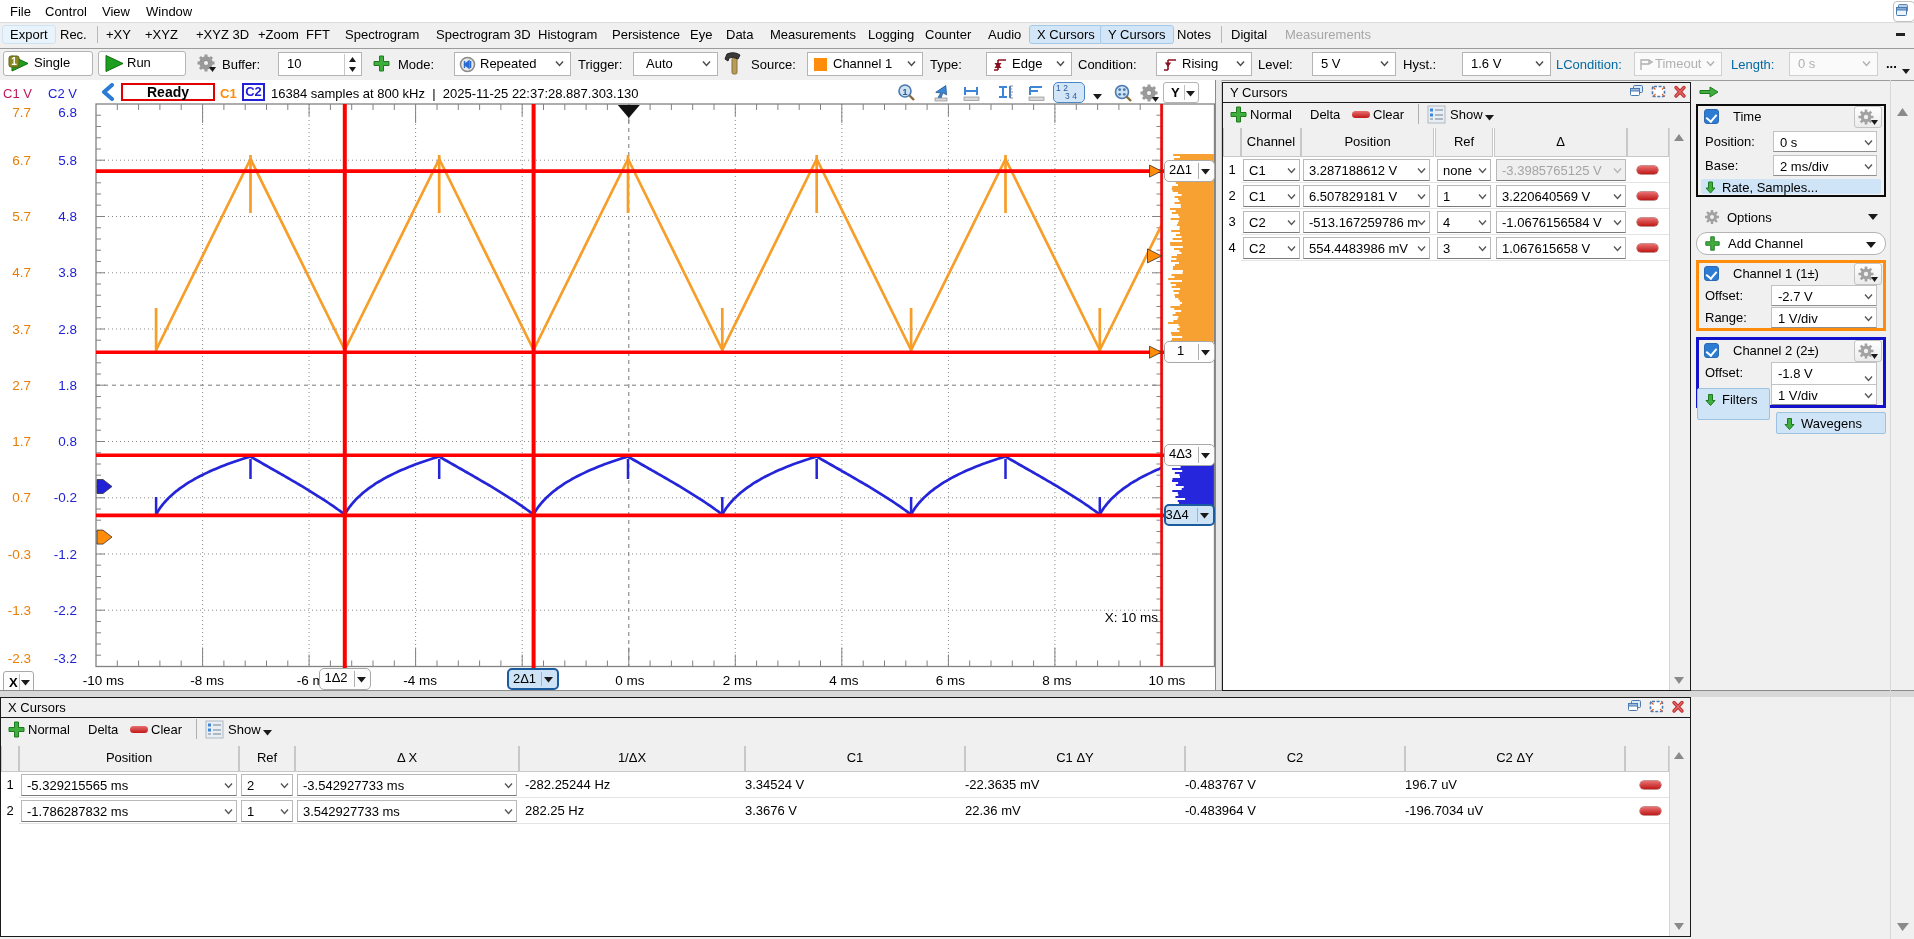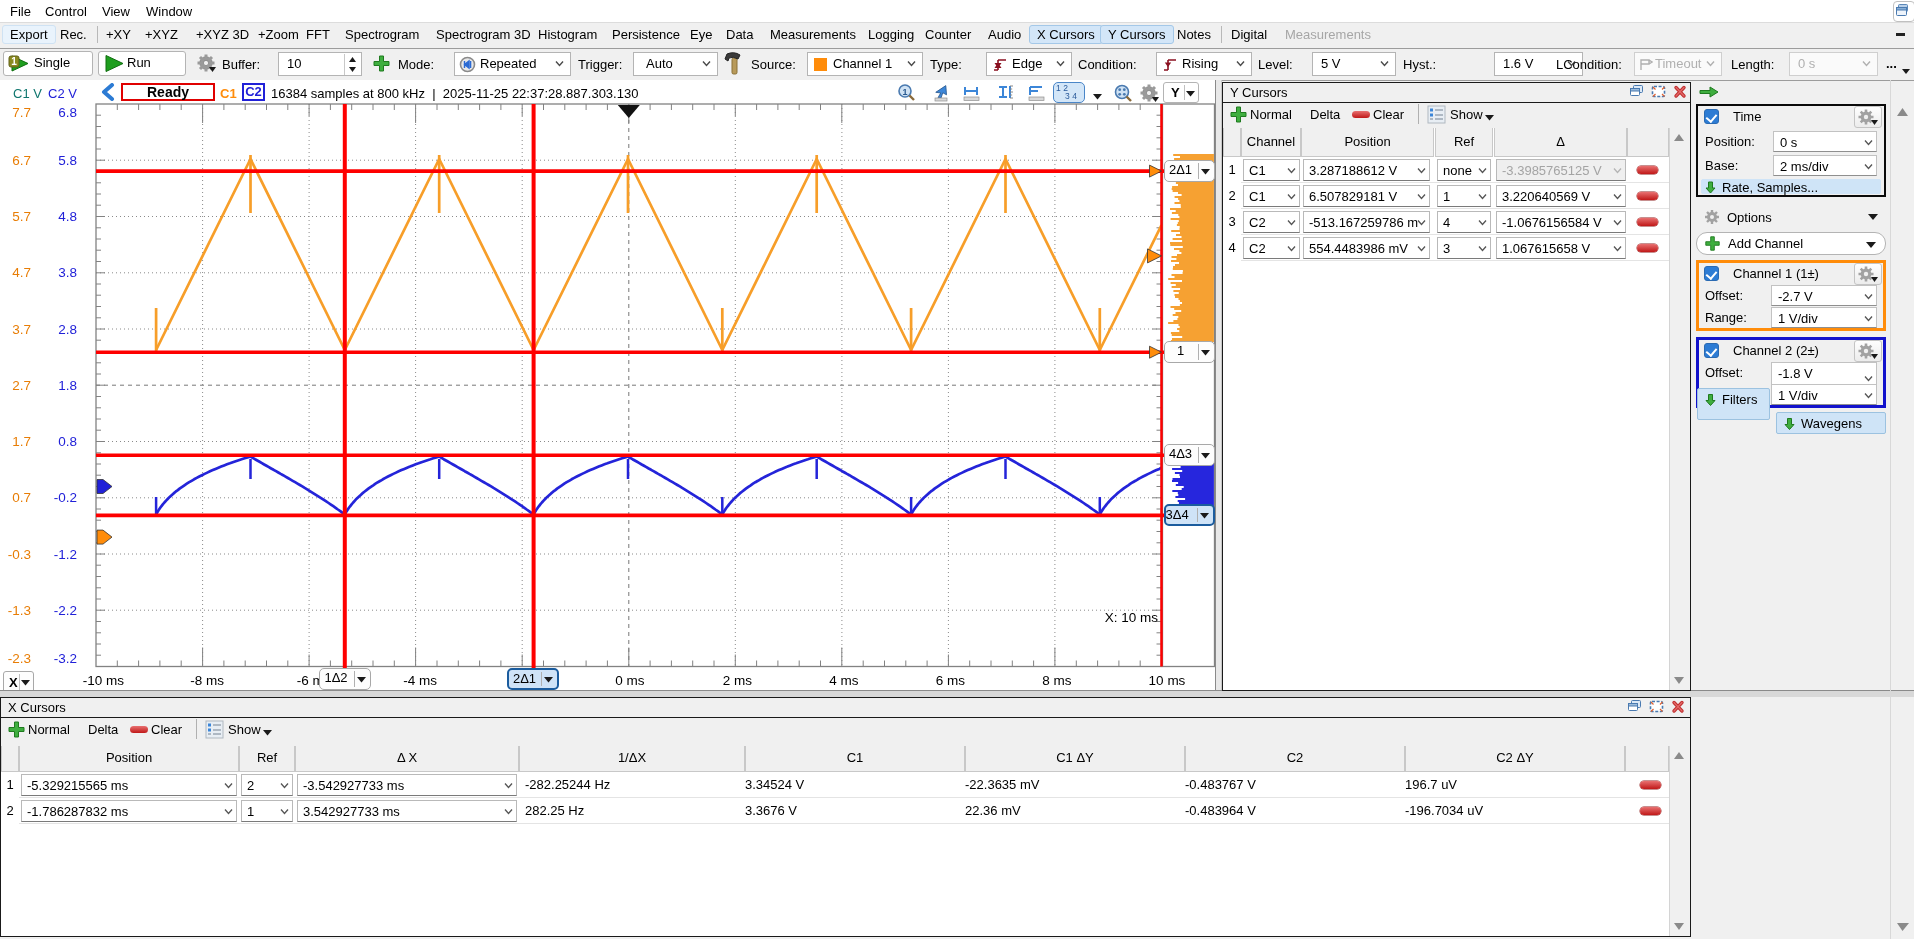--- a/index.html
+++ b/index.html
@@ -8,21 +8,21 @@
 .r1{height:22px;background:#fff;border-bottom:1px solid #dcdcdc;width:1914px;top:0;left:0;}
 .r2{top:23px;height:24px;background:#f0f0f0;width:1914px;left:0;}
 .tab{position:absolute;top:2px;height:19px;line-height:19px;padding:0 7px;border-radius:3px;white-space:nowrap;}
 .tabhl{background:#d3e6f8;border:1px solid #a4c8e8;height:17px;line-height:17px;}
 .sep{position:absolute;top:3px;height:17px;width:1px;background:#b8b8b8;}
 .r3{top:48px;height:31px;background:#f0f0f0;border-top:1px solid #9c9c9c;border-bottom:1px solid #9c9c9c;width:1914px;left:0;}
 .btn{position:absolute;background:#fff;border:1px solid #b4b4b4;border-radius:3px;box-sizing:border-box;}
 .cmb{position:absolute;background:#fff;border:1px solid #b4b4b4;box-sizing:border-box;}
 .chev{position:absolute;right:6px;top:50%;margin-top:-5px;width:9px;height:9px;}
 .lbl{position:absolute;white-space:nowrap;}
-.glbl{position:absolute;white-space:nowrap;color:#000000;}
+.glbl{position:absolute;white-space:nowrap;color:#0369a1;}
 .win{position:absolute;border:1px solid #1a1a1a;box-sizing:border-box;background:#f0f0f0;}
 .ttl{height:19px;line-height:19px;padding-left:7px;border-bottom:1px solid #1a1a1a;background:#f0f0f0;font-size:13px;}
 .thead{position:absolute;background:#f0f0f0;box-sizing:border-box;border:1px solid #c8c8c8;border-top:none;text-align:center;}
 .dash{position:absolute;width:21px;height:8px;border-radius:4px;background:linear-gradient(#e87070,#c01818);box-shadow:0 0 0 0.5px #902020;}
 .gchk{position:absolute;width:15px;height:15px;border-radius:3px;background:#2d7cd4;box-sizing:border-box;border:1px solid #2a6ab2;}
 .gchk:after{content:"";position:absolute;left:3.2px;top:1.5px;width:5px;height:8px;border:solid #fff;border-width:0 2.2px 2.2px 0;transform:rotate(40deg);}
 .fldlbl{position:absolute;font-size:13px;}
 .fld{position:absolute;background:#fff;border:1px solid #c2c2c2;border-bottom:1px solid #8f8f8f;box-sizing:border-box;font-size:13px;white-space:nowrap;}
 .bluebtn{position:absolute;background:#cfe4f7;border:1px solid #9cc2e0;border-radius:2px;box-sizing:border-box;font-size:13px;white-space:nowrap;}
 svg text{font-family:"Liberation Sans", sans-serif;}
@@ -155,21 +155,21 @@
     </svg>
   </div>
 <div class="lbl" style="left:1258px;top:57px;">Level:</div>
 <div class="cmb" style="left:1312px;top:52px;width:84px;height:24px;">
 <div style="position:absolute;left:8px;top:3px;">5 V</div>
     <svg class="chev" viewBox="0 0 9 9">
       <path d="M1 2.5 L4.5 6.5 L8 2.5" stroke="#4a4a4a" stroke-width="1.4" fill="none"></path>
     </svg>
   </div>
 <div class="lbl" style="left:1403px;top:57px;">Hyst.:</div>
-<div class="cmb" style="left:1494px;top:52px;width:89px;height:24px;">
+<div class="cmb" style="left:1462px;top:52px;width:89px;height:24px;">
 <div style="position:absolute;left:8px;top:3px;">1.6 V</div>
     <svg class="chev" viewBox="0 0 9 9">
       <path d="M1 2.5 L4.5 6.5 L8 2.5" stroke="#4a4a4a" stroke-width="1.4" fill="none"></path>
     </svg>
   </div>
 <div class="glbl" style="left:1556px;top:57px;">LCondition:</div>
 <div class="cmb" style="left:1634px;top:52px;width:88px;height:24px;border-color:#cfcfcf;background:#fafafa;">
 <svg width="14" height="16" viewBox="0 0 14 16" style="position:absolute;left:4px;top:4px;">
       <path d="M2 13V3h8v4h-8 M10 3l3 2-3 2" stroke="#b0b0b0" stroke-width="1.4" fill="none"></path>
     </svg>
@@ -183,21 +183,21 @@
 <div style="position:absolute;left:8px;top:3px;color:#b0b0b0;">0 s</div>
     <svg class="chev" viewBox="0 0 9 9">
       <path d="M1 2.5 L4.5 6.5 L8 2.5" stroke="#b0b0b0" stroke-width="1.4" fill="none"></path>
     </svg>
   </div>
 <div class="lbl" style="left:1886px;top:56px;font-weight:bold;">...</div>
 <svg class="ab" style="left:1902px;top:68px;" width="9" height="7" viewBox="0 0 9 7">
     <path d="M0 1h8l-4 5z" fill="#1a1a1a"></path>
   </svg>
 <div class="ab" style="left:0;top:80px;width:1215px;height:617px;background:#fff;"></div>
-<div class="lbl" style="left:13px;top:86px;color:#0f766e;">C1 V</div>
+<div class="lbl" style="left:3px;top:86px;color:#be185d;">C1 V</div>
 <div class="lbl" style="left:48px;top:86px;color:#2121d8;">C2 V</div>
 <svg class="ab" style="left:100px;top:83px;" width="16" height="18" viewBox="0 0 16 18">
     <path d="M12 2 L4 9 L12 16" stroke="#2c7bd4" stroke-width="4" fill="none" stroke-linecap="round" stroke-linejoin="round"></path>
   </svg>
 <div class="ab" style="left:121px;top:83px;width:94px;height:18px;border:2px solid #e00000;box-sizing:border-box;background:#fff;text-align:center;font-weight:bold;font-size:14px;line-height:15px;">Ready</div>
 <div class="lbl" style="left:220px;top:86px;color:#ff8c0a;font-weight:bold;">C1</div>
 <div class="ab" style="left:242px;top:83px;width:23px;height:18px;border:2px solid #2121d8;box-sizing:border-box;background:#fff;text-align:center;font-weight:bold;line-height:14px;color:#2121d8;">C2</div>
 <div class="lbl" style="left:271px;top:86px;">16384 samples at 800 kHz&nbsp;&nbsp;|&nbsp;&nbsp;2025-11-25 22:37:28.887.303.130</div>
 <svg class="ab" style="left:897px;top:83px;" width="19" height="19" viewBox="0 0 19 19">
     <circle cx="8" cy="8" r="6" fill="#cfe2f4" stroke="#4a7ab0" stroke-width="1.6"></circle>

